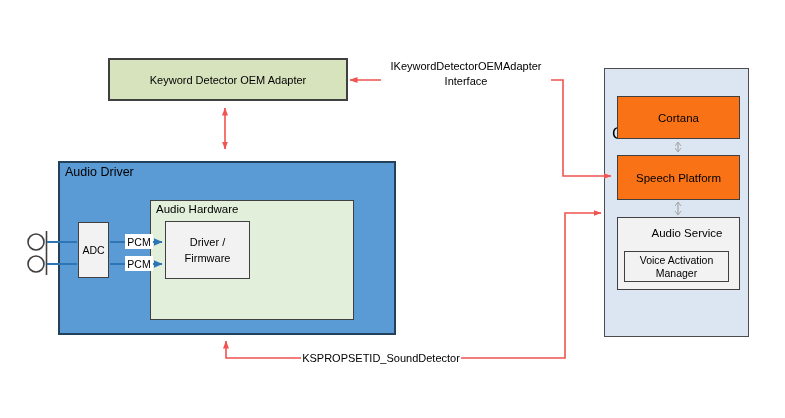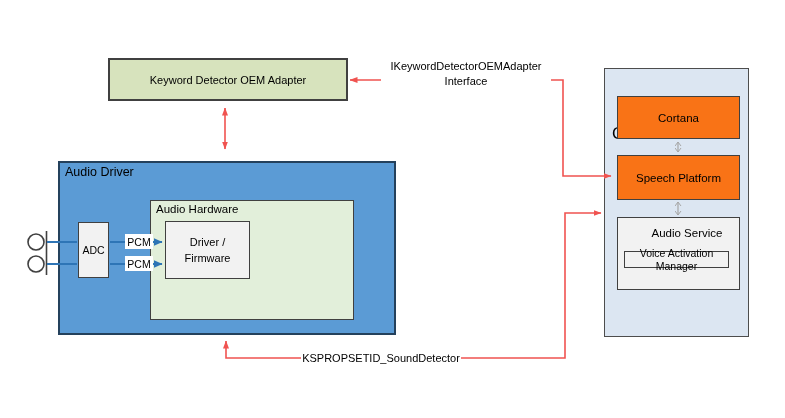--- a/index.html
+++ b/index.html
@@ -109,21 +109,21 @@
     border: 1.5px solid #404040;
     z-index: 2;
   }
   .audio-svc-label {
     margin-top: 9px;
     text-align: center;
     font-size: 11.5px;
     padding-left: 17px;
   }
   .vam {
-    position: absolute; left: 6px; top: 33px; width: 105px; height: 17px;
+    position: absolute; left: 6px; top: 33px; width: 105px; height: 31px;
     background: #f2f2f2;
     border: 1.5px solid #404040;
     display: flex; align-items: center; justify-content: center;
     text-align: center;
     font-size: 10.5px; line-height: 13px;
     padding: 7px;
   }
 
   
   .conn-label {

